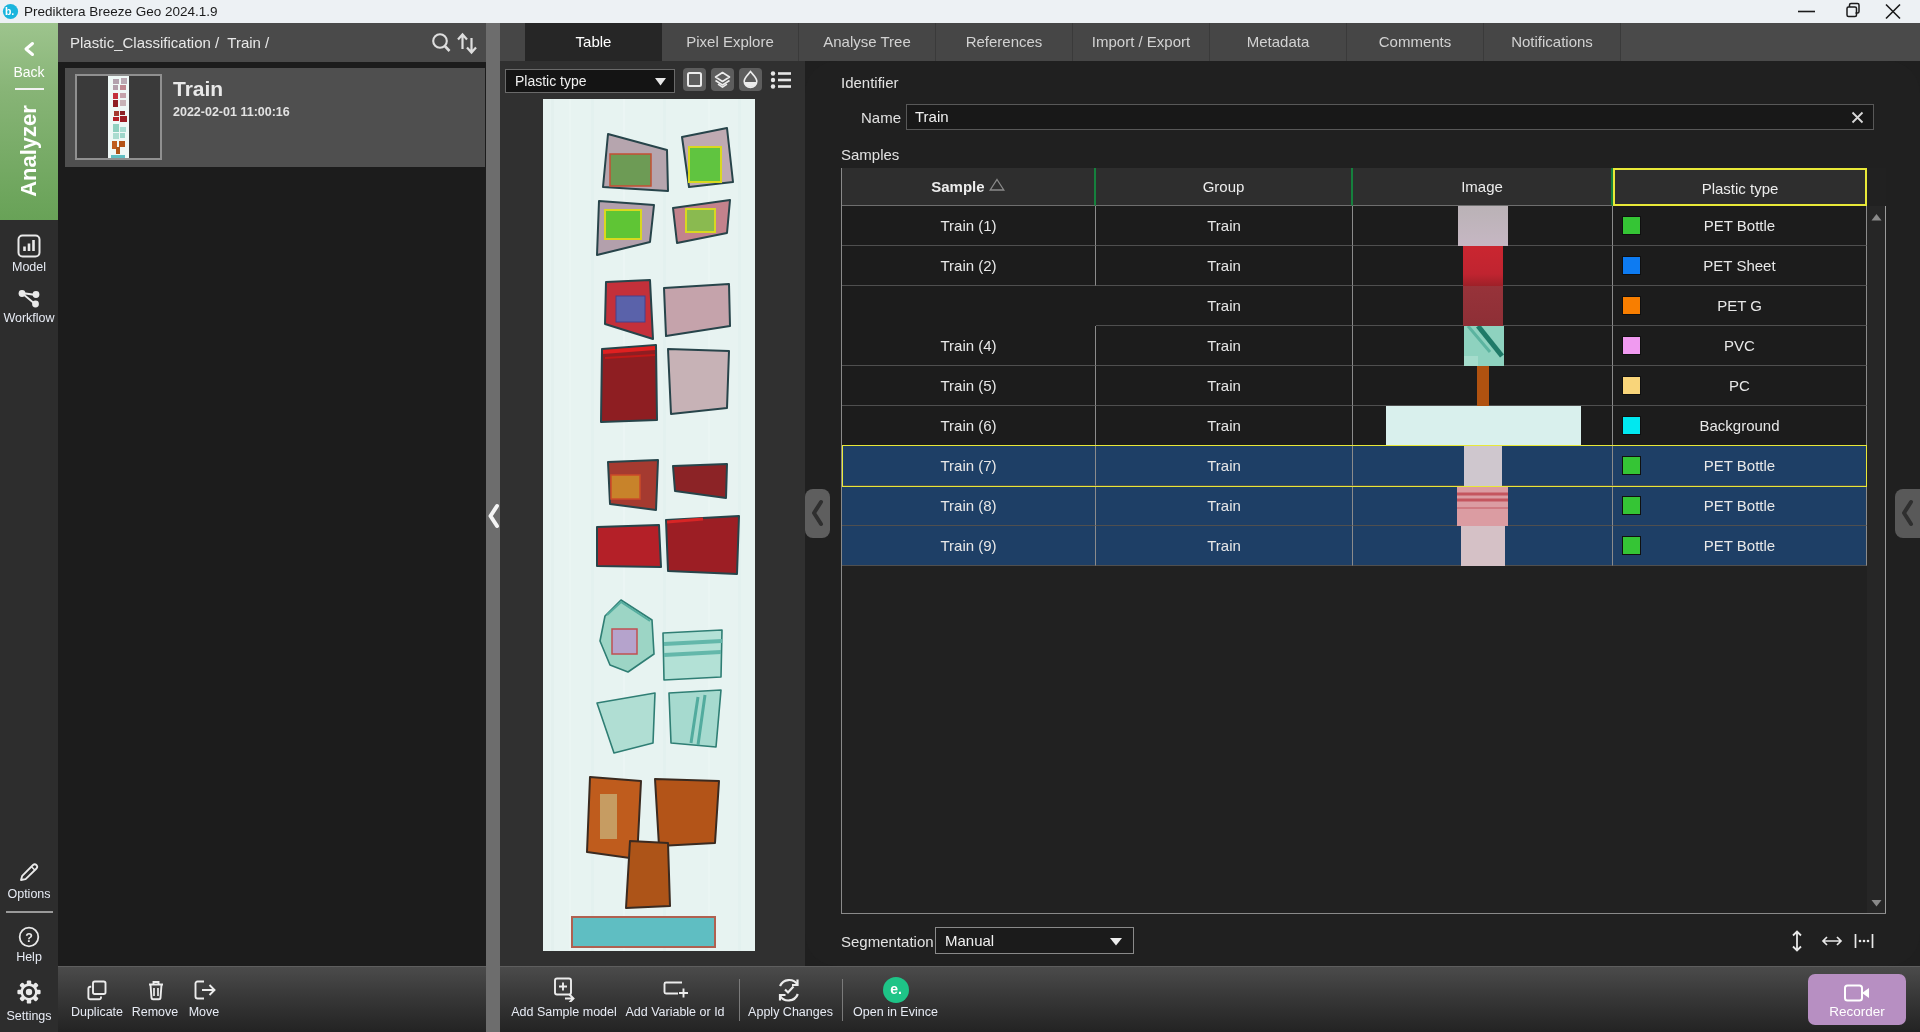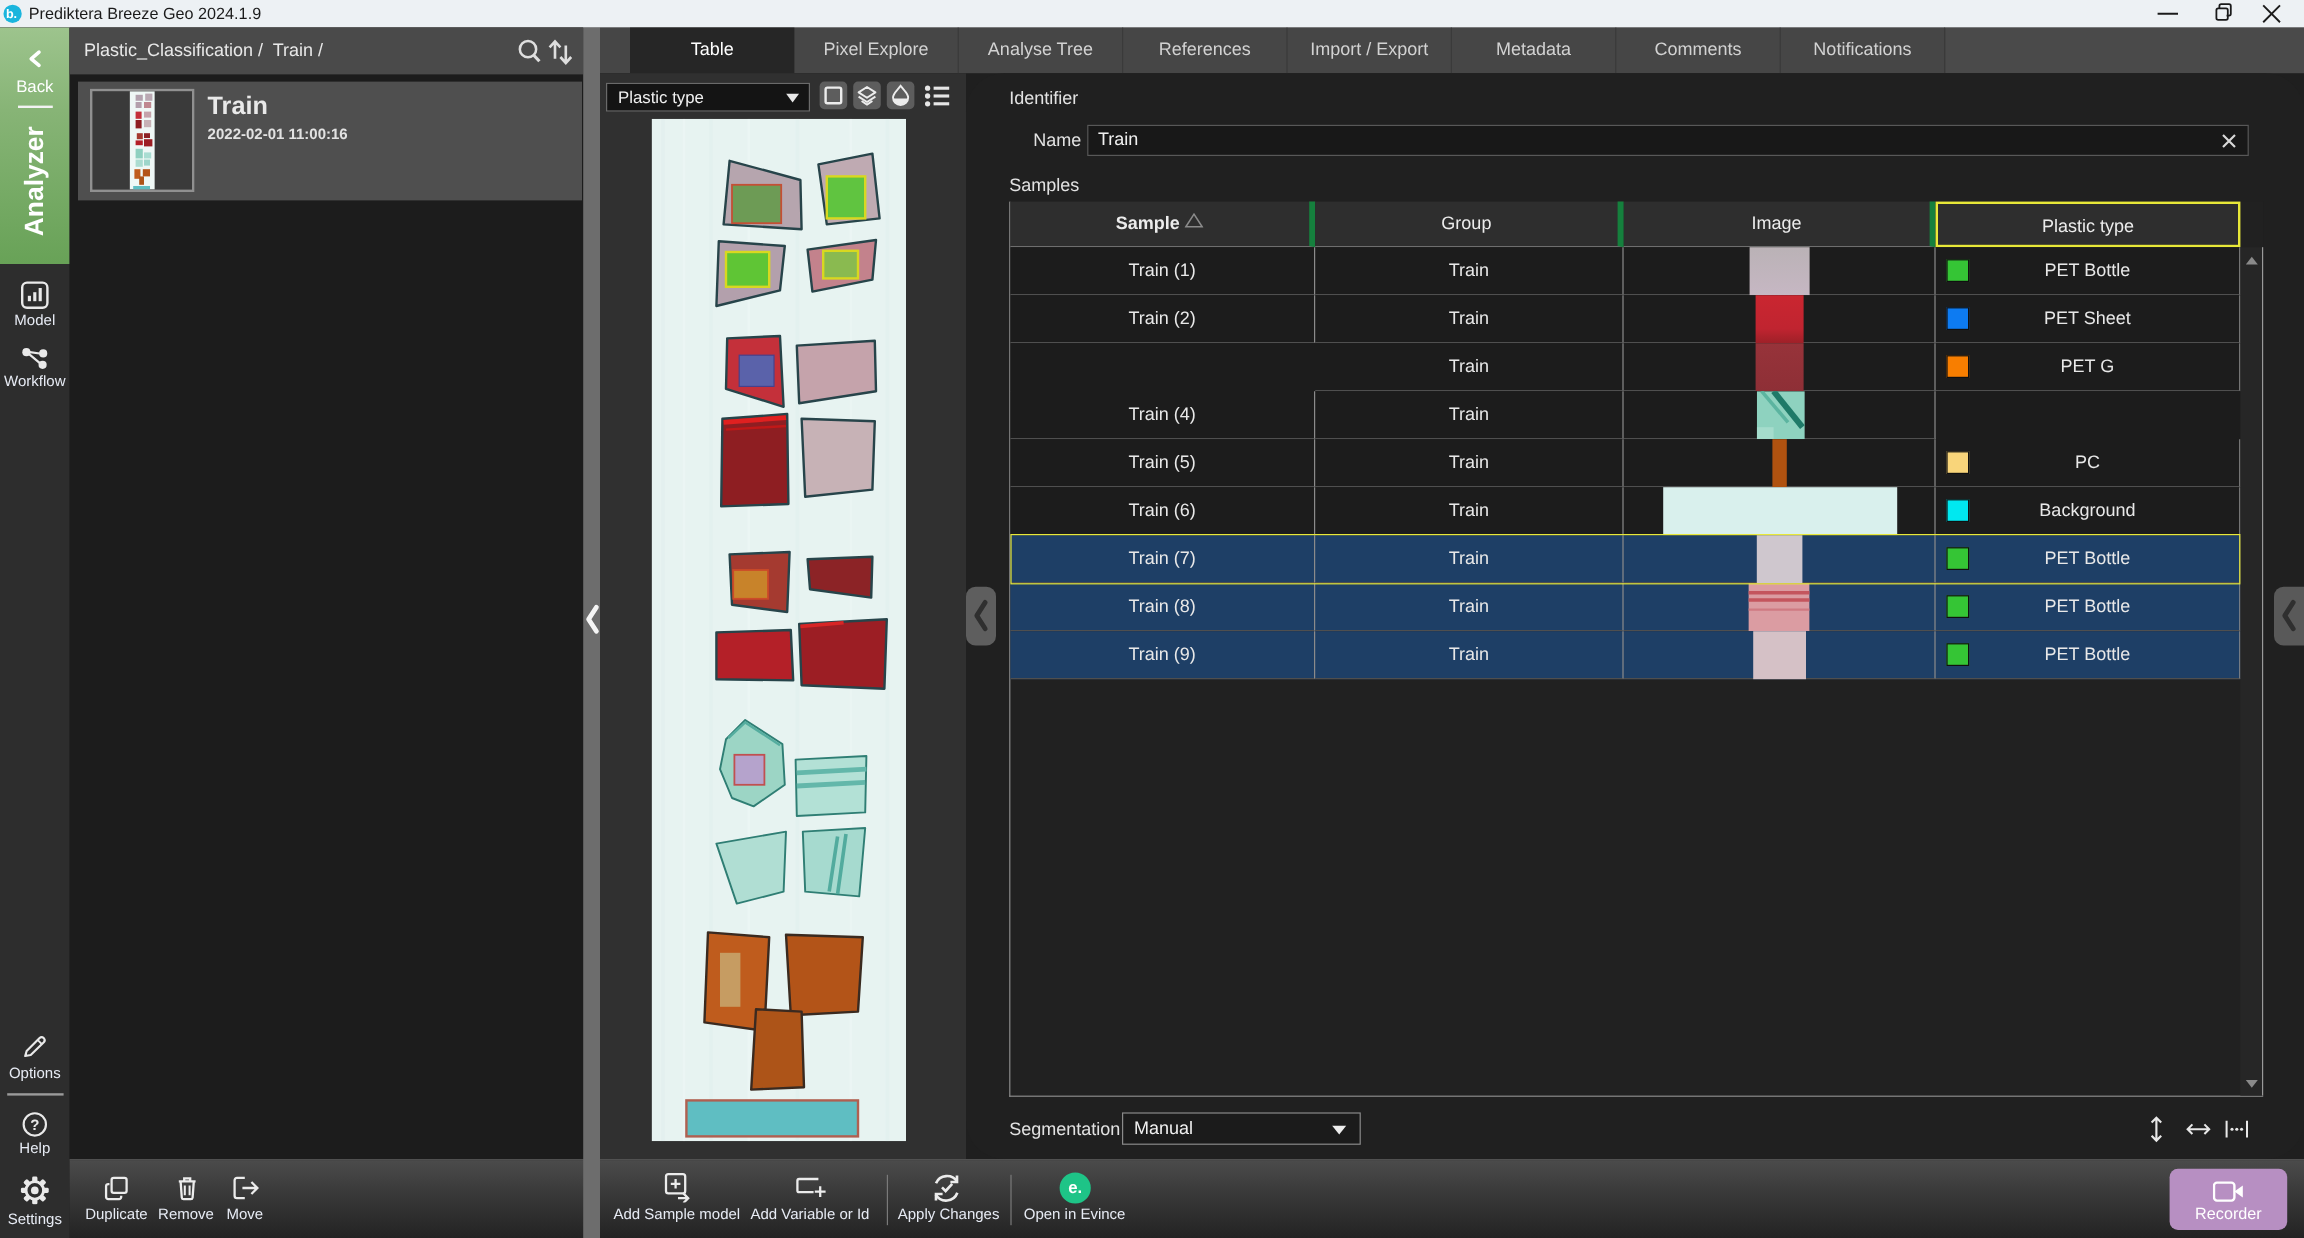--- a/index.html
+++ b/index.html
@@ -36,21 +36,21 @@
   .toolbtn{top:7px;width:23px;height:23px;background:#5d5d5d;border-radius:4px;}
   
   #rightpanel{left:805px;top:61px;width:1115px;height:905px;background:#202020;border-radius:32px;}
   .rp-label{color:#e2e2e2;font-size:15px;}
   #nameinput{left:101px;top:43px;width:968px;height:26px;background:#181818;border:1px solid #585858;
              box-sizing:border-box;color:#f0f0f0;font-size:15px;line-height:24px;padding-left:8px;}
   
   #stable{left:36px;top:107px;width:1045px;height:746px;background:#212121;
           border-left:1px solid #8a8a8a;border-bottom:1px solid #8a8a8a;box-sizing:border-box;}
   .hcell{position:absolute;top:0;height:38px;background:#2e2e2e;color:#ececec;font-size:15px;
-         text-align:center;line-height:38px;border-right:5px solid #15803d;border-bottom:1px solid #6e6e6e;box-sizing:border-box;}
+         text-align:center;line-height:38px;border-right:2px solid #15803d;border-bottom:1px solid #6e6e6e;box-sizing:border-box;}
   .trow{position:absolute;left:0;width:1025px;height:40px;background:#1c1c1c;}
   .tsel{background:#1e3f66;}
   .tcell{position:absolute;top:0;height:40px;color:#e8e8e8;font-size:15px;text-align:center;
          line-height:40px;border-right:1px solid #8b8b8b;border-bottom:1px solid #4f4f4f;box-sizing:border-box;}
   .swatch{position:absolute;top:10px;left:9px;width:19px;height:19px;border:1px solid #101010;box-sizing:border-box;}
   #vscroll{left:1025px;top:38px;width:19px;height:707px;background:#262626;border-right:1px solid #9a9a9a;box-sizing:border-box;}
   
   #bottombar{left:58px;top:966px;width:1862px;height:66px;
     background:linear-gradient(180deg,#4b4b4b 0%,#3a3a3a 40%,#232323 100%);
     border-top:1px solid #5e5e5e;box-sizing:border-box;}
@@ -345,20 +345,21 @@
     <div class="tcell" style="left:0;width:254px;">Train (4)</div>
     <div class="tcell" style="left:254px;width:257px;">Train</div>
     <div class="tcell" style="left:511px;width:260px;">
           <svg style="position:absolute;left:111px;top:0" width="40" height="40" viewBox="0 0 40 40">
             <rect width="40" height="40" fill="#8ed2bf"></rect>
             <path d="M14 0 L38 30" stroke="#1f7a68" stroke-width="5" fill="none"></path>
             <path d="M4 0 L26 26" stroke="#5cb4a0" stroke-width="3" fill="none"></path>
             <rect x="0" y="30" width="14" height="10" fill="#a5dccc"></rect>
           </svg>
         </div>
+    <div class="tcell" style="left:771px;width:254px;"><span class="swatch" style="background:#f09af0;"></span>PVC</div>
   </div>
   <div class="trow" style="top:198px;">
     <div class="tcell" style="left:0;width:254px;">Train (5)</div>
     <div class="tcell" style="left:254px;width:257px;">Train</div>
     <div class="tcell" style="left:511px;width:260px;">
           <div style="position:absolute;left:124px;top:0;width:12px;height:40px;background:#b05210"></div>
         </div>
     <div class="tcell" style="left:771px;width:254px;"><span class="swatch" style="background:#f9d57a;"></span>PC</div>
   </div>
   <div class="trow" style="top:238px;">

